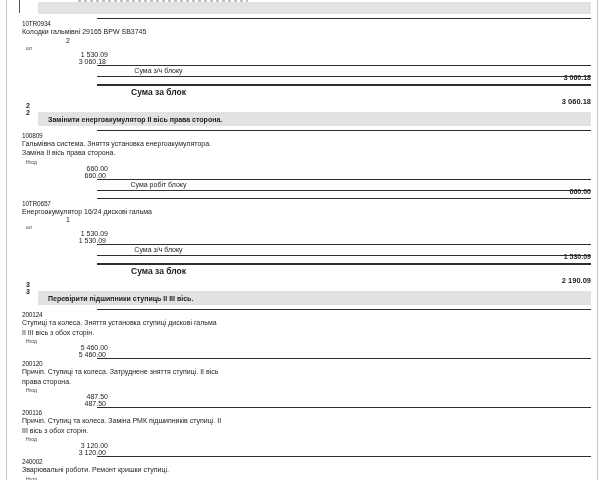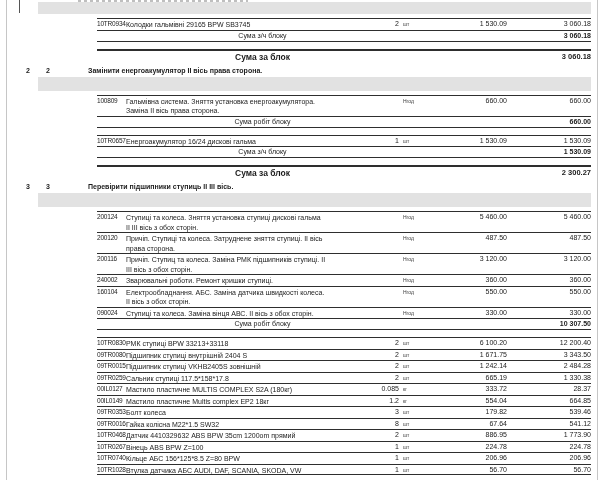--- a/index.html
+++ b/index.html
@@ -5,21 +5,21 @@
   html,body{margin:0;padding:0;background:#ffffff;}
   .page{position:relative;width:600px;height:480px;background:#ffffff;overflow:hidden;
         font-family:"Liberation Sans","DejaVu Sans",sans-serif;color:#1c1c1c;}
   .page-edge{position:absolute;top:0;bottom:0;width:1px;background:#c6c6c6;}
   .edge-left{left:6px;}
   .edge-right{left:597px;}
   .cut-vline{position:absolute;left:19px;top:0;width:1px;height:13px;background:#555;}
   .cut-text{position:absolute;left:78px;top:0;width:170px;height:2px;opacity:.55;
     background:repeating-linear-gradient(90deg,#8a8a8a 0 3px,transparent 3px 6px);}
   .content{position:absolute;left:22px;top:0;width:569px;}
-  .row{display:flex;position:relative;box-sizing:border-box;}
+  .row{display:flex;position:relative;box-sizing:border-box;flex-direction:column;}
   .hl{position:absolute;left:75px;right:0;top:0;height:1px;background:#2e2e2e;}
   .hl.bot{top:auto;bottom:0;}
   .hl.thick{height:2px;}
   .band{height:14px;background:#e2e2e2;margin-left:16px;margin-bottom:4px;}
   .band.first{margin-top:2px;height:12px;}
   .header-row{height:11px;padding-top:1px;font-weight:bold;font-size:7px;}
   .c-n{width:20px;padding-left:4px;box-sizing:border-box;}
   .c-title{flex:1;padding-left:26px;box-sizing:border-box;}
   .data-row{min-height:11px;padding-top:2px;font-size:7px;}
   .c-ind{width:75px;}
@@ -114,21 +114,21 @@
         <div class="hl"></div>
         <div class="hl bot"></div>
         <div class="c-sp"></div>
         <div class="c-sumlabel">Сума з/ч блоку</div>
         <div class="c-sumtotal">1 530.09</div>
       </div>
       <div class="row btotal-row">
         <div class="hl thick"></div>
         <div class="c-sp"></div>
         <div class="c-btlabel">Сума за блок</div>
-        <div class="c-bttotal">2 300.27</div>
+        <div class="c-bttotal">2 190.09</div>
       </div>
       <div class="row header-row">
         <div class="c-n">3</div>
         <div class="c-n">3</div>
         <div class="c-title">Перевірити підшипники ступиць II III вісь.</div>
       </div>
       <div class="band"></div>
       <div class="row data-row">
         <div class="hl"></div>
         <div class="c-ind"></div>

